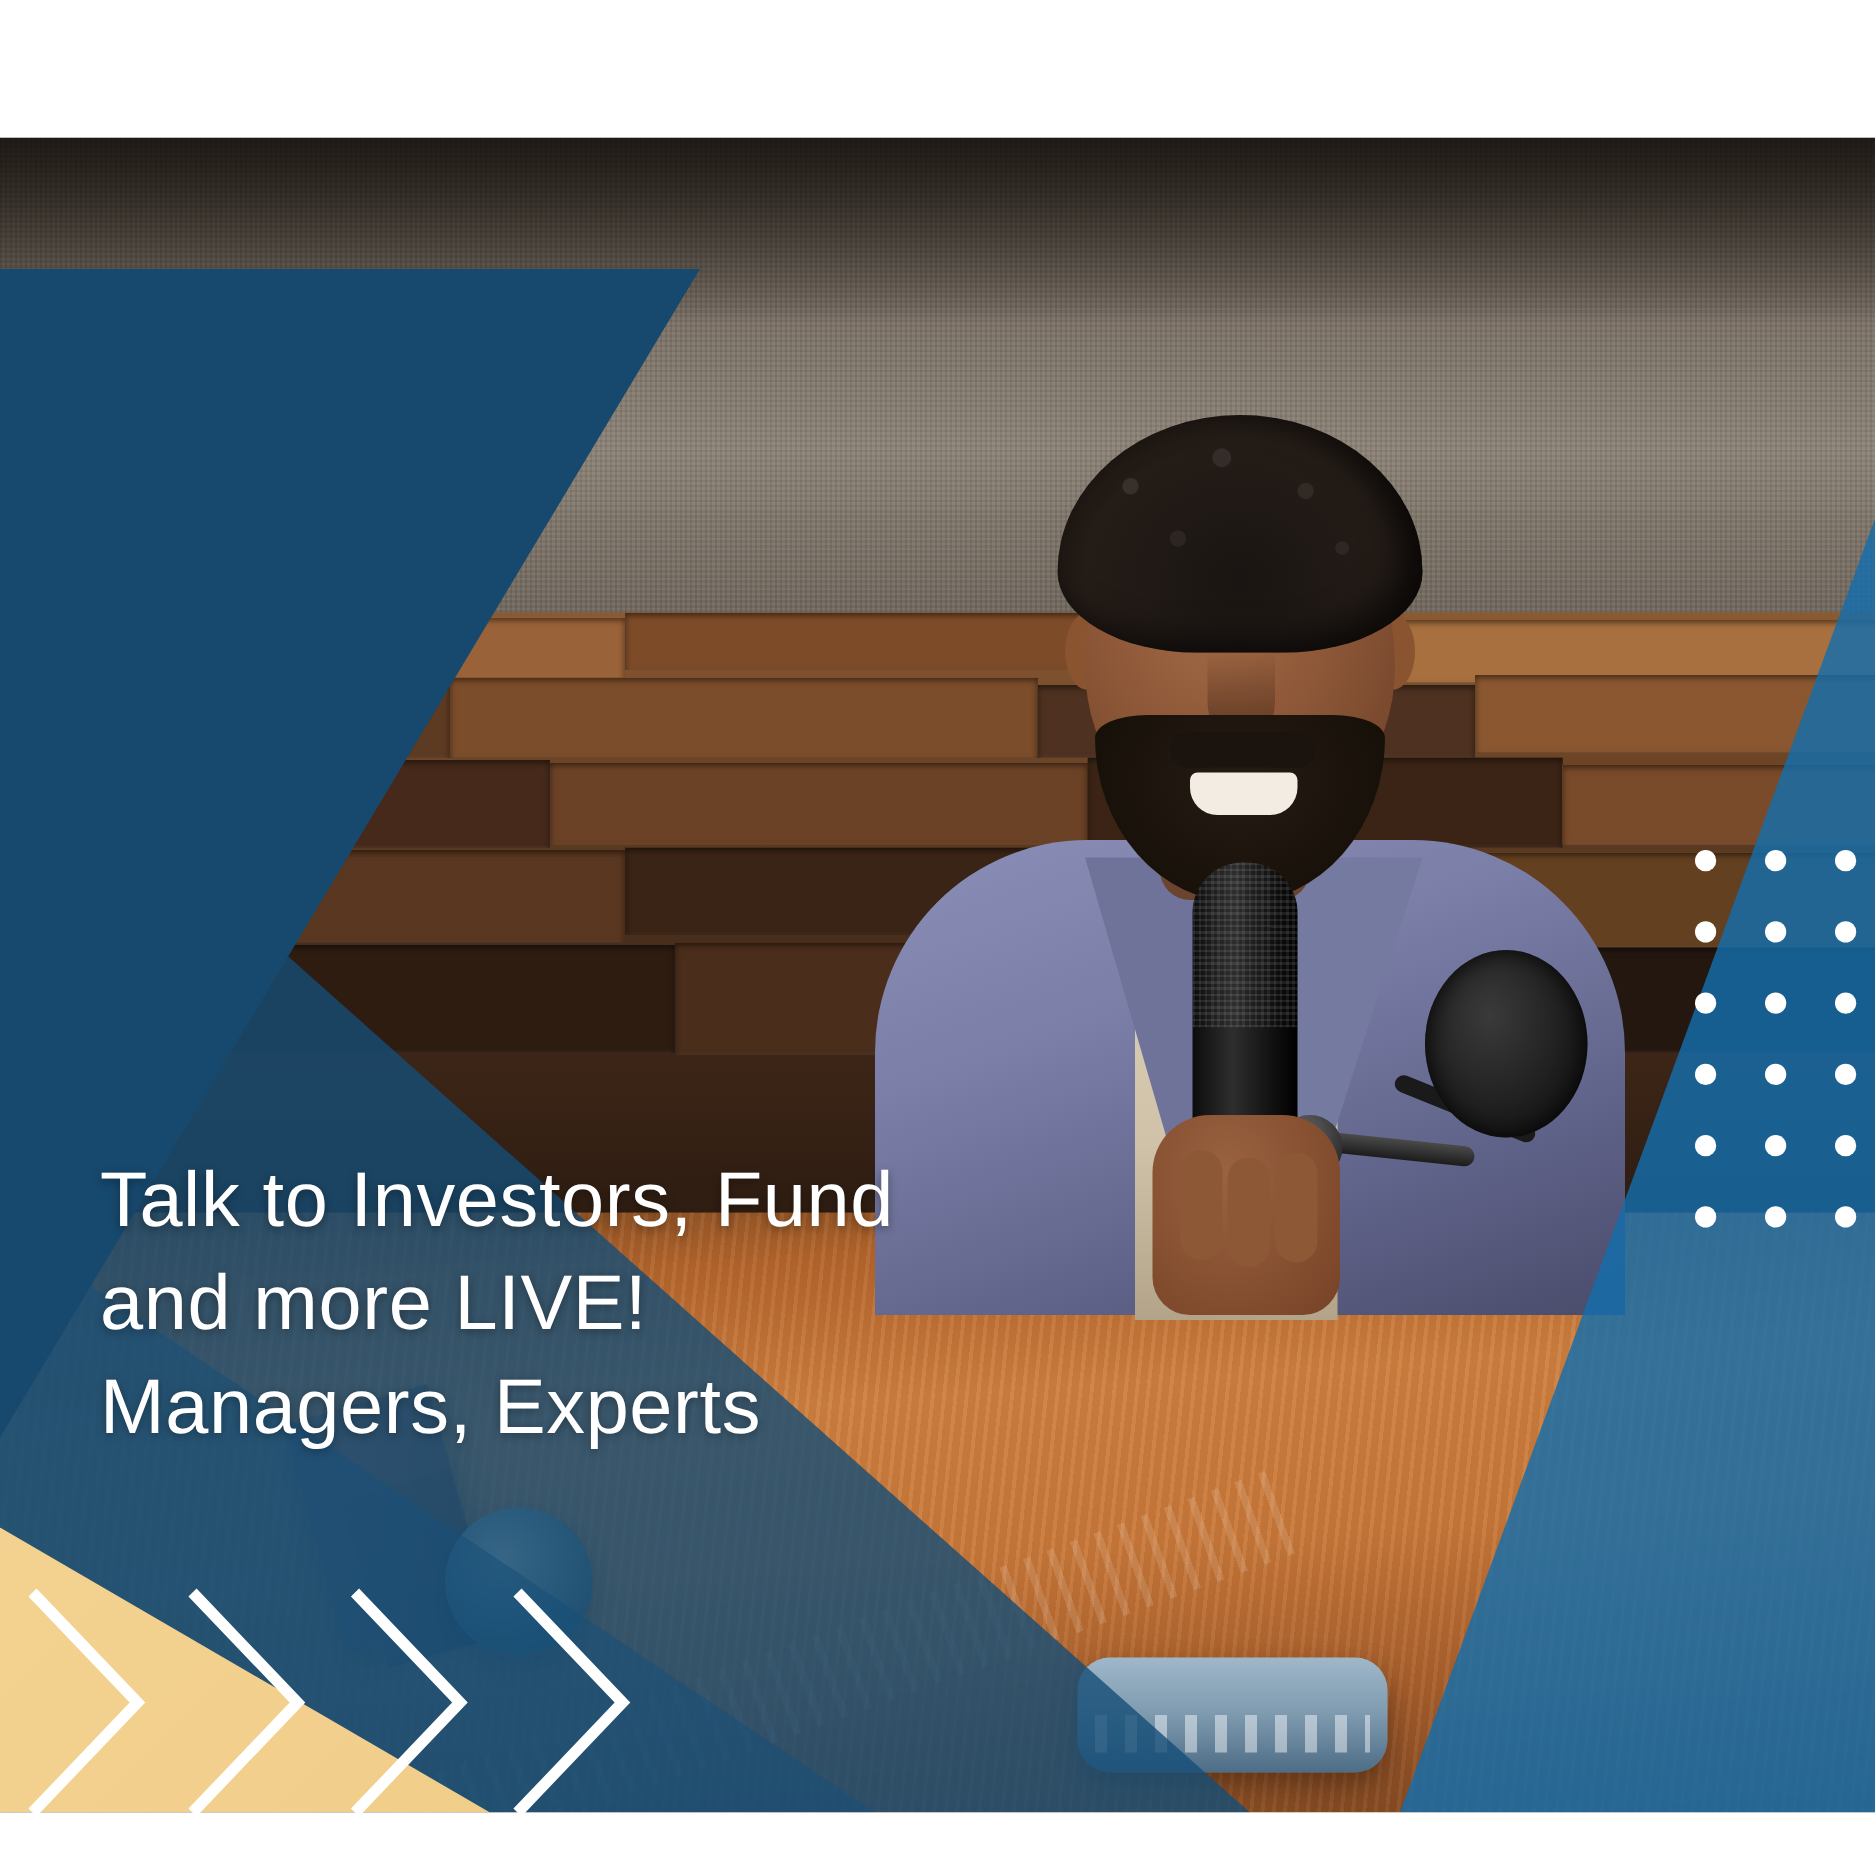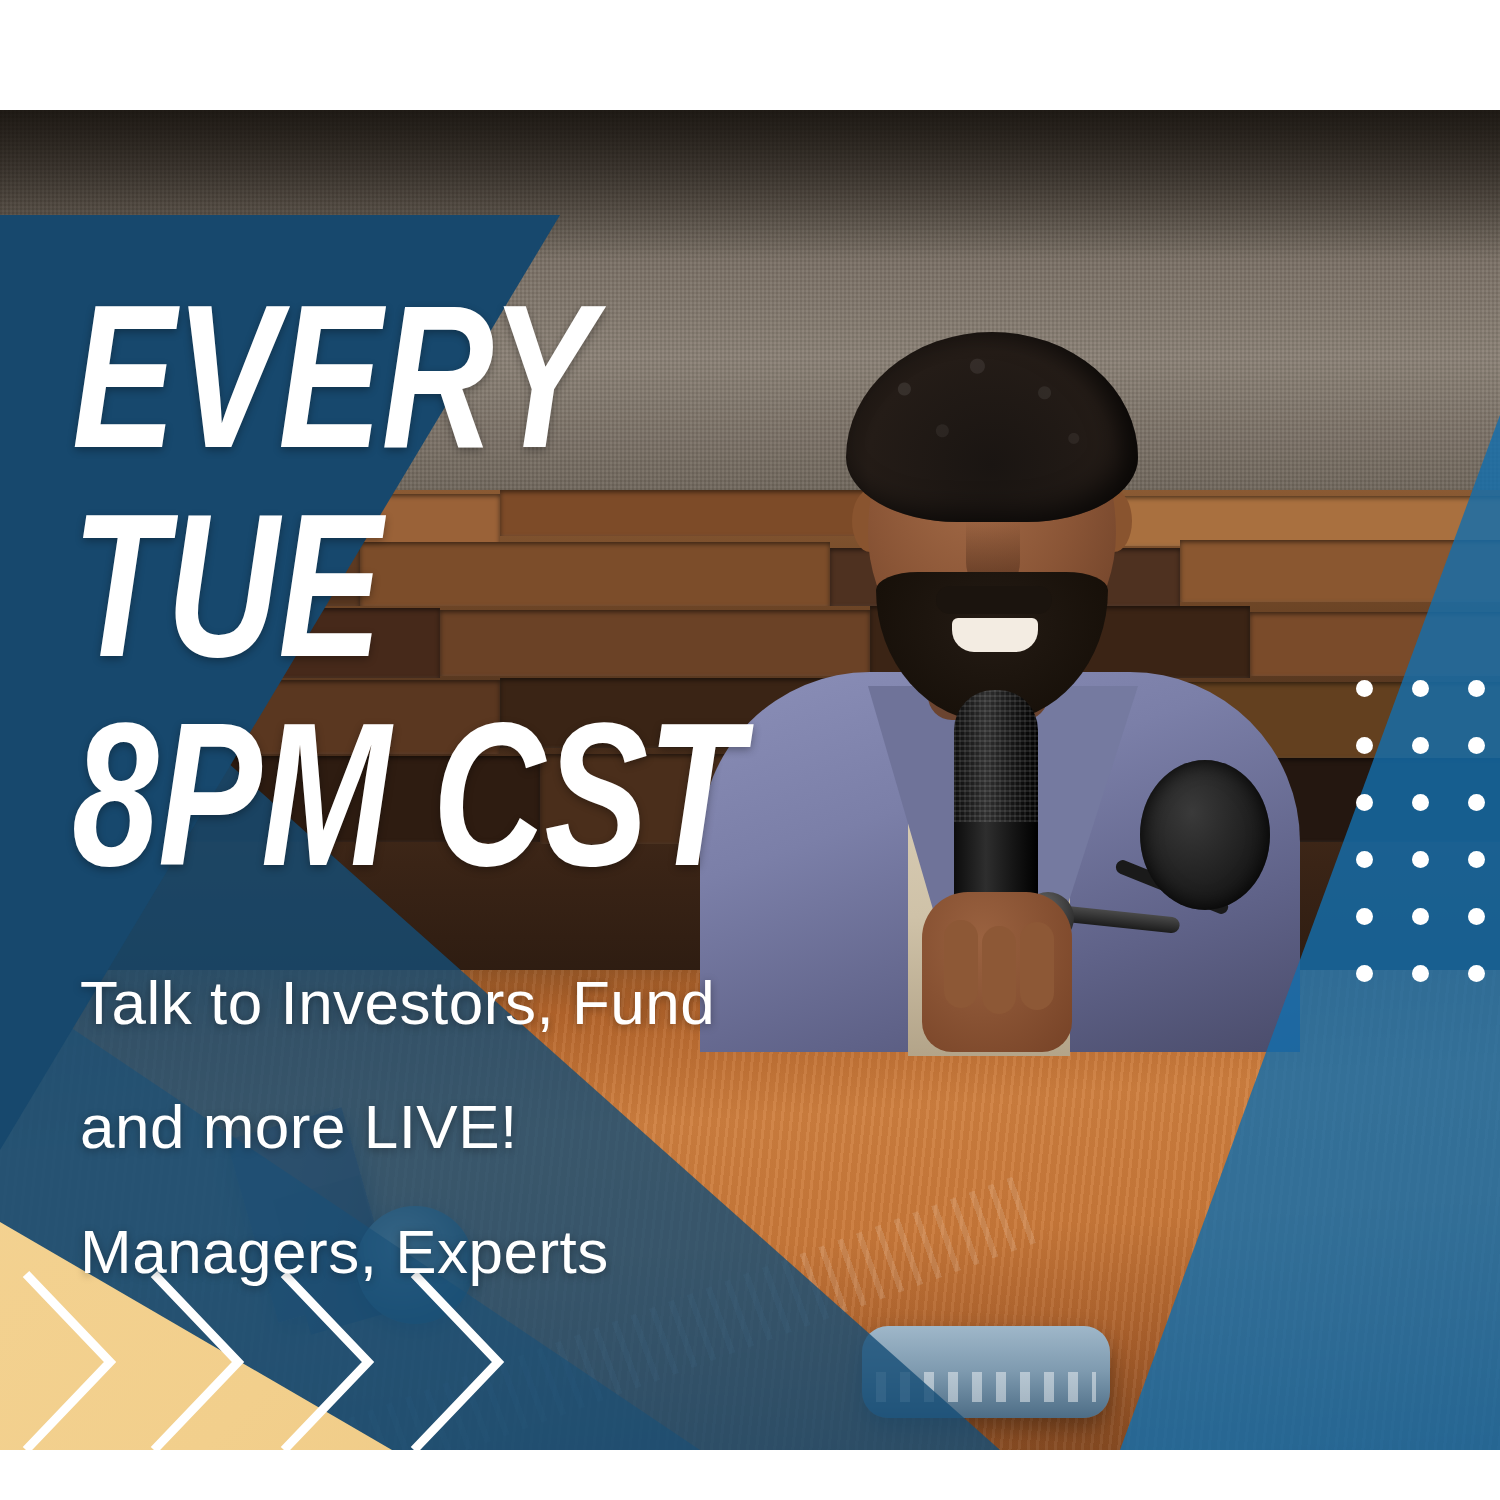--- a/index.html
+++ b/index.html
@@ -149,21 +149,21 @@
       text-shadow:0 3px 10px rgba(0,0,0,.32);
       transform:scaleX(.76);transform-origin:left center;white-space:nowrap;}
   .hl1{font-size:205px;}
   .hl2{font-size:205px;margin-top:8px;}
   .hl3{font-size:205px;margin-top:8px;}
 
   #subtext{position:absolute;left:80px;top:920px;width:820px;
       color:#fff;font-family:"Liberation Sans",sans-serif;font-weight:300;
       font-size:62px;line-height:1.33;letter-spacing:.5px;
       text-shadow:0 2px 8px rgba(0,0,0,.35);}
-  #subtext span{display:block;margin-top:42px;}
+  #subtext span{display:block;}
 </style>
 </head>
 <body>
 
 <div id="stage">
 
   <div id="photo">
 
     <div class="wall"></div>
     <div class="wall-shadow"></div>
@@ -280,25 +280,20 @@
   </div>
   <div class="chev" style="left:402px;top:1262px;">
     <svg width="112" height="200" viewBox="0 0 112 200">
         <polyline points="12,12 96,100 12,188" fill="none" stroke="#ffffff" stroke-width="9"></polyline>
       </svg>
   </div>
 
   <div class="band-top"></div>
   <div class="band-bottom"></div>
 
-  <div id="headline">
-    <span class="hl hl1">EVERY</span>
-    <span class="hl hl2">TUE</span>
-    <span class="hl hl3">8PM CST</span>
-  </div>
 
   <div id="subtext">
     <span>Talk to Investors, Fund</span>
     <span>and more LIVE!</span>
     <span>Managers, Experts</span>
   </div>
 
 </div>
 
 </body></html>

